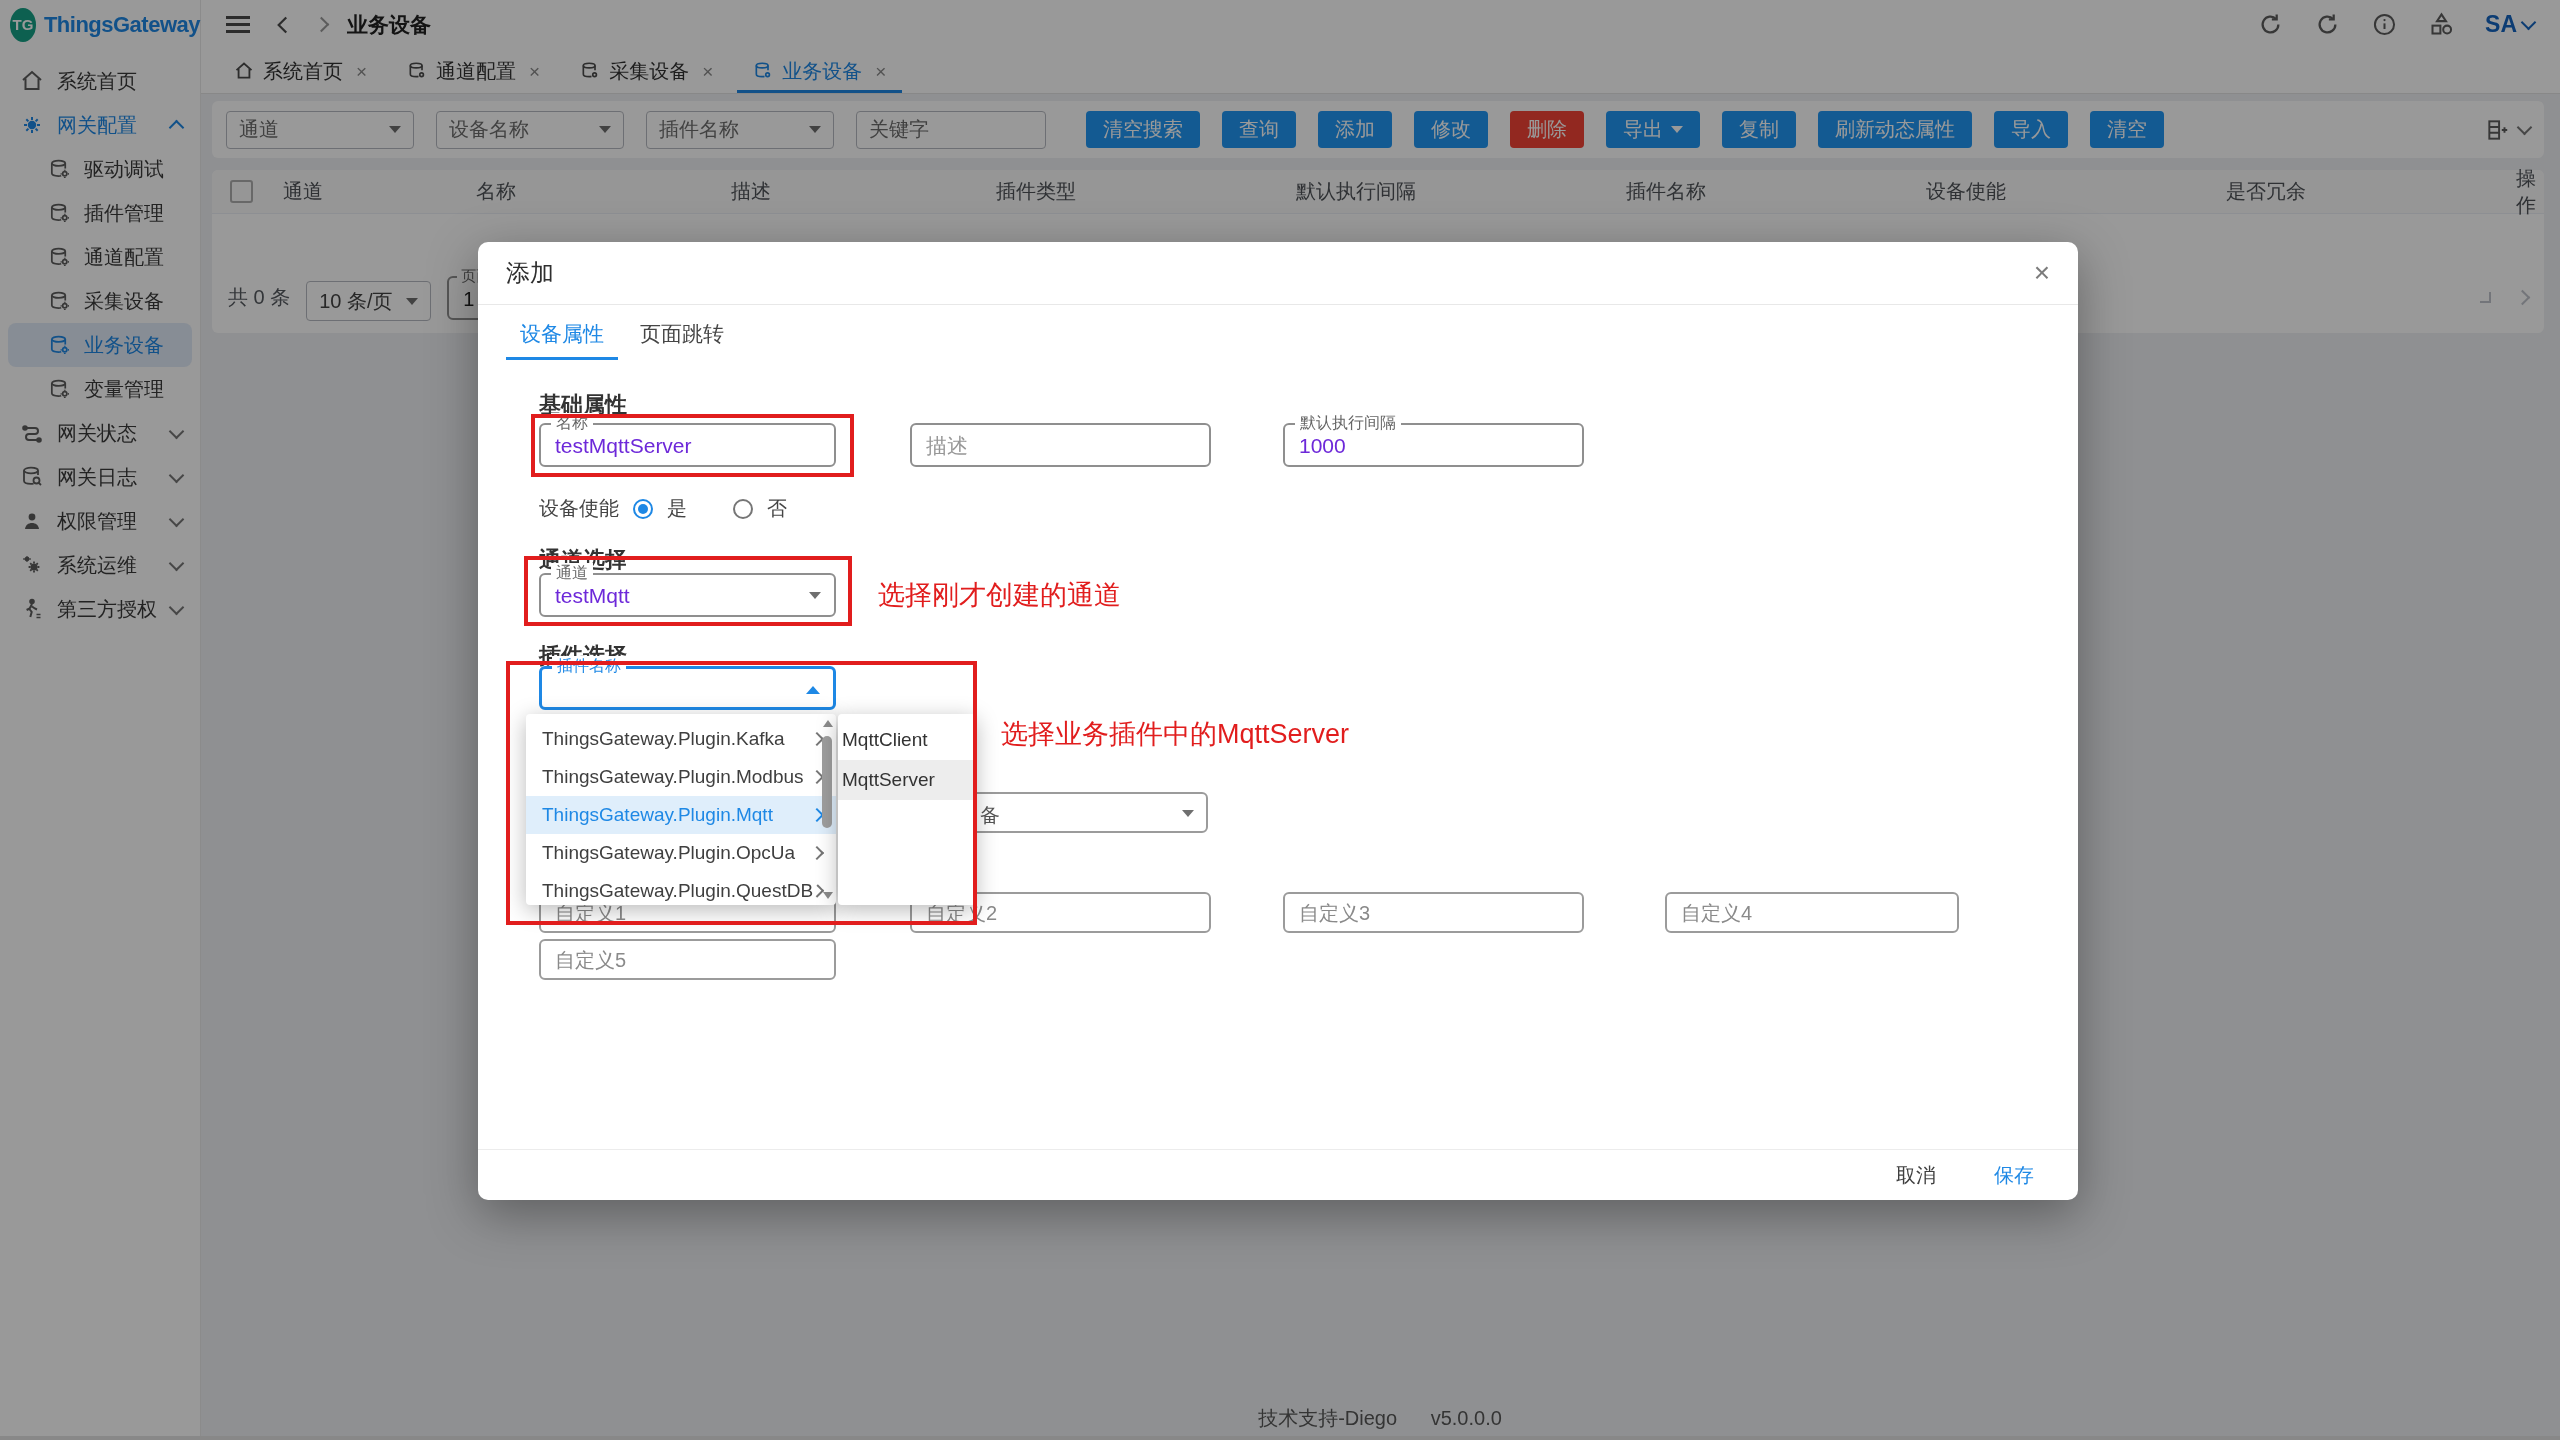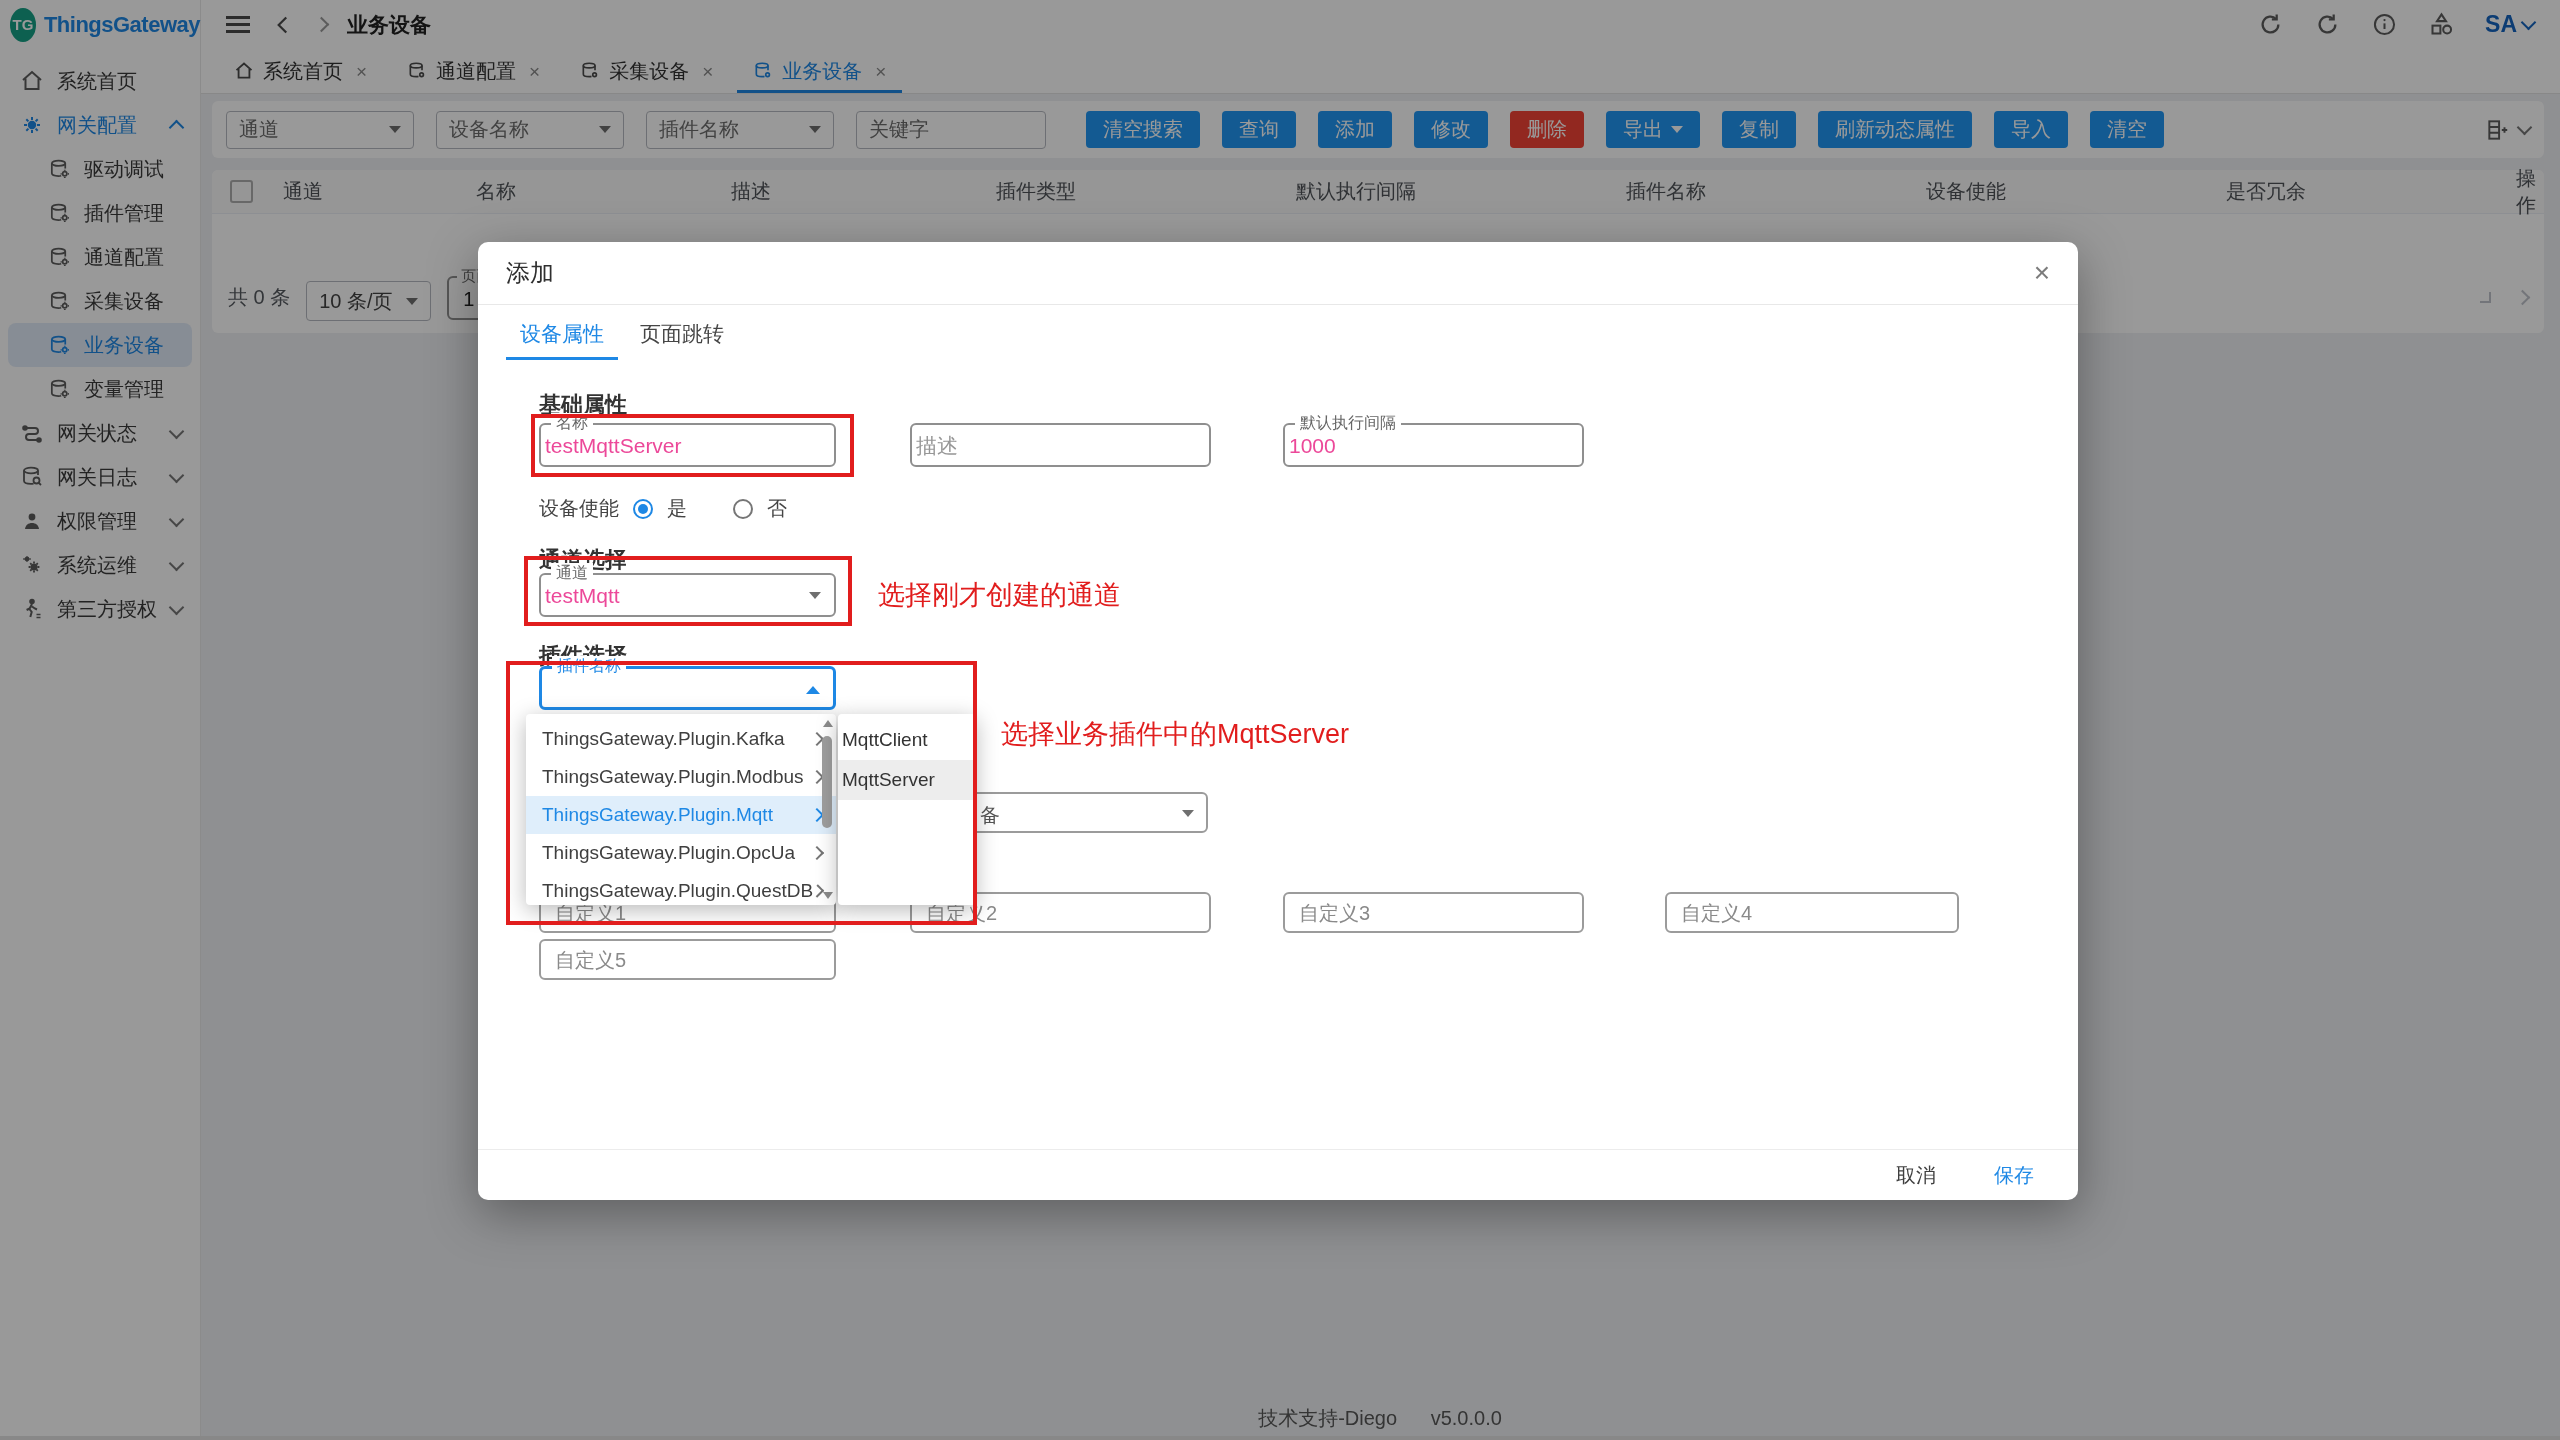--- a/index.html
+++ b/index.html
@@ -97,22 +97,22 @@
   .mclose{margin-left:auto;font-size:28px;color:#7c7c7c;line-height:1;}
   .mclose::before{content:"\00D7";}
   .m-tabs{position:absolute;top:66px;left:24px;height:52px;display:flex;}
   .m-tab{padding:0 18px;font-size:21px;color:#454545;display:flex;align-items:center;position:relative;}
   .m-tab.active{color:#1e88e5;}
   .m-tab.active::after{content:"";position:absolute;left:4px;right:4px;bottom:0;height:3px;background:#1e88e5;}
 
   .sec-h{position:absolute;font-size:22px;font-weight:bold;color:#333;}
   .ofield{position:absolute;height:44px;border:2px solid #8f8f8f;border-radius:6px;background:#fff;box-sizing:border-box;}
   .ofield .flabel{position:absolute;top:-12px;left:10px;background:#fff;padding:0 5px;font-size:16px;color:#666;}
-  .ofield input{border:none;outline:none;background:transparent;position:absolute;left:2px;top:2px;right:34px;
-                height:36px;font-size:21px;color:#ec4899;font-family:inherit;}
+  .ofield input{border:none;outline:none;background:transparent;position:absolute;left:12px;top:2px;right:34px;
+                height:36px;font-size:21px;color:#6d28d9;font-family:inherit;}
   .ofield input::placeholder{color:#979797;}
   .ofield .fchev{position:absolute;right:13px;top:17px;}
   .ofield.focusblue{border-color:#1e88e5;border-width:3px;}
   .ofield.focusblue .flabel{color:#1e88e5;top:-13px;}
   .radrow{position:absolute;display:flex;align-items:center;gap:14px;font-size:20px;color:#454545;}
   .radio{width:20px;height:20px;border:2px solid #767676;border-radius:50%;box-sizing:border-box;position:relative;}
   .radio.on{border-color:#1e88e5;}
   .radio.on::after{content:"";position:absolute;inset:3px;background:#1e88e5;border-radius:50%;}
   .radgap{width:18px;}
 

